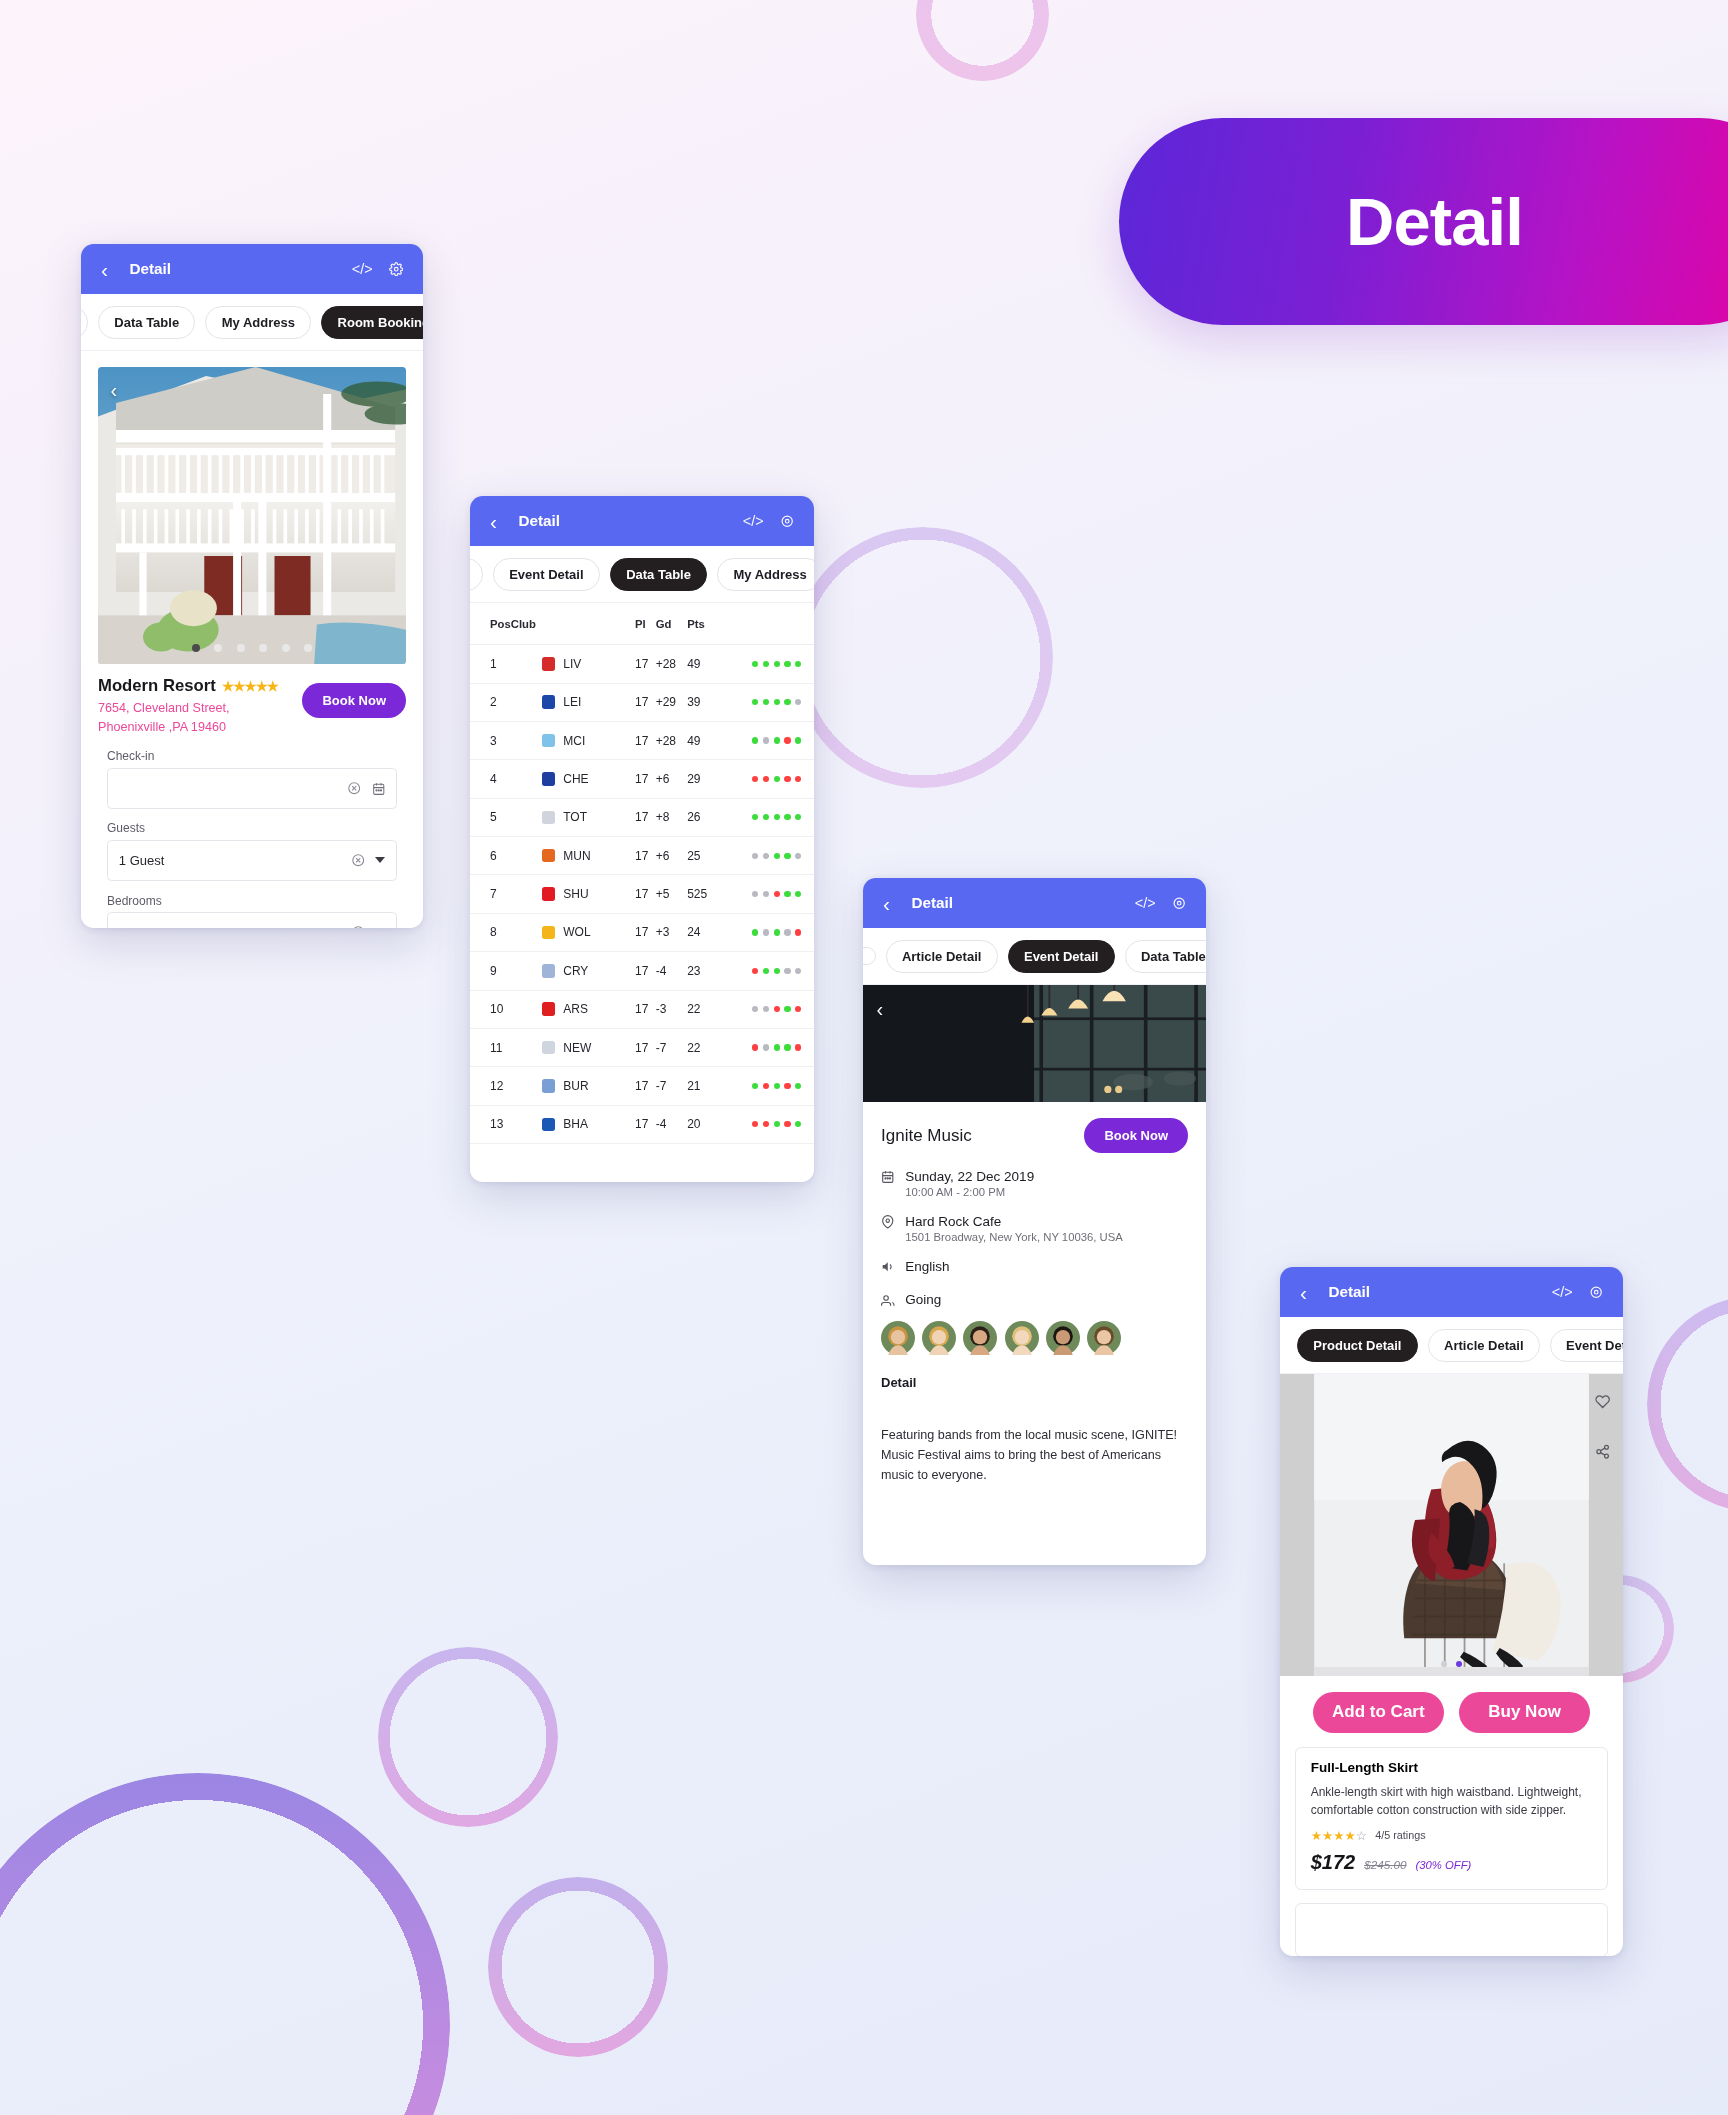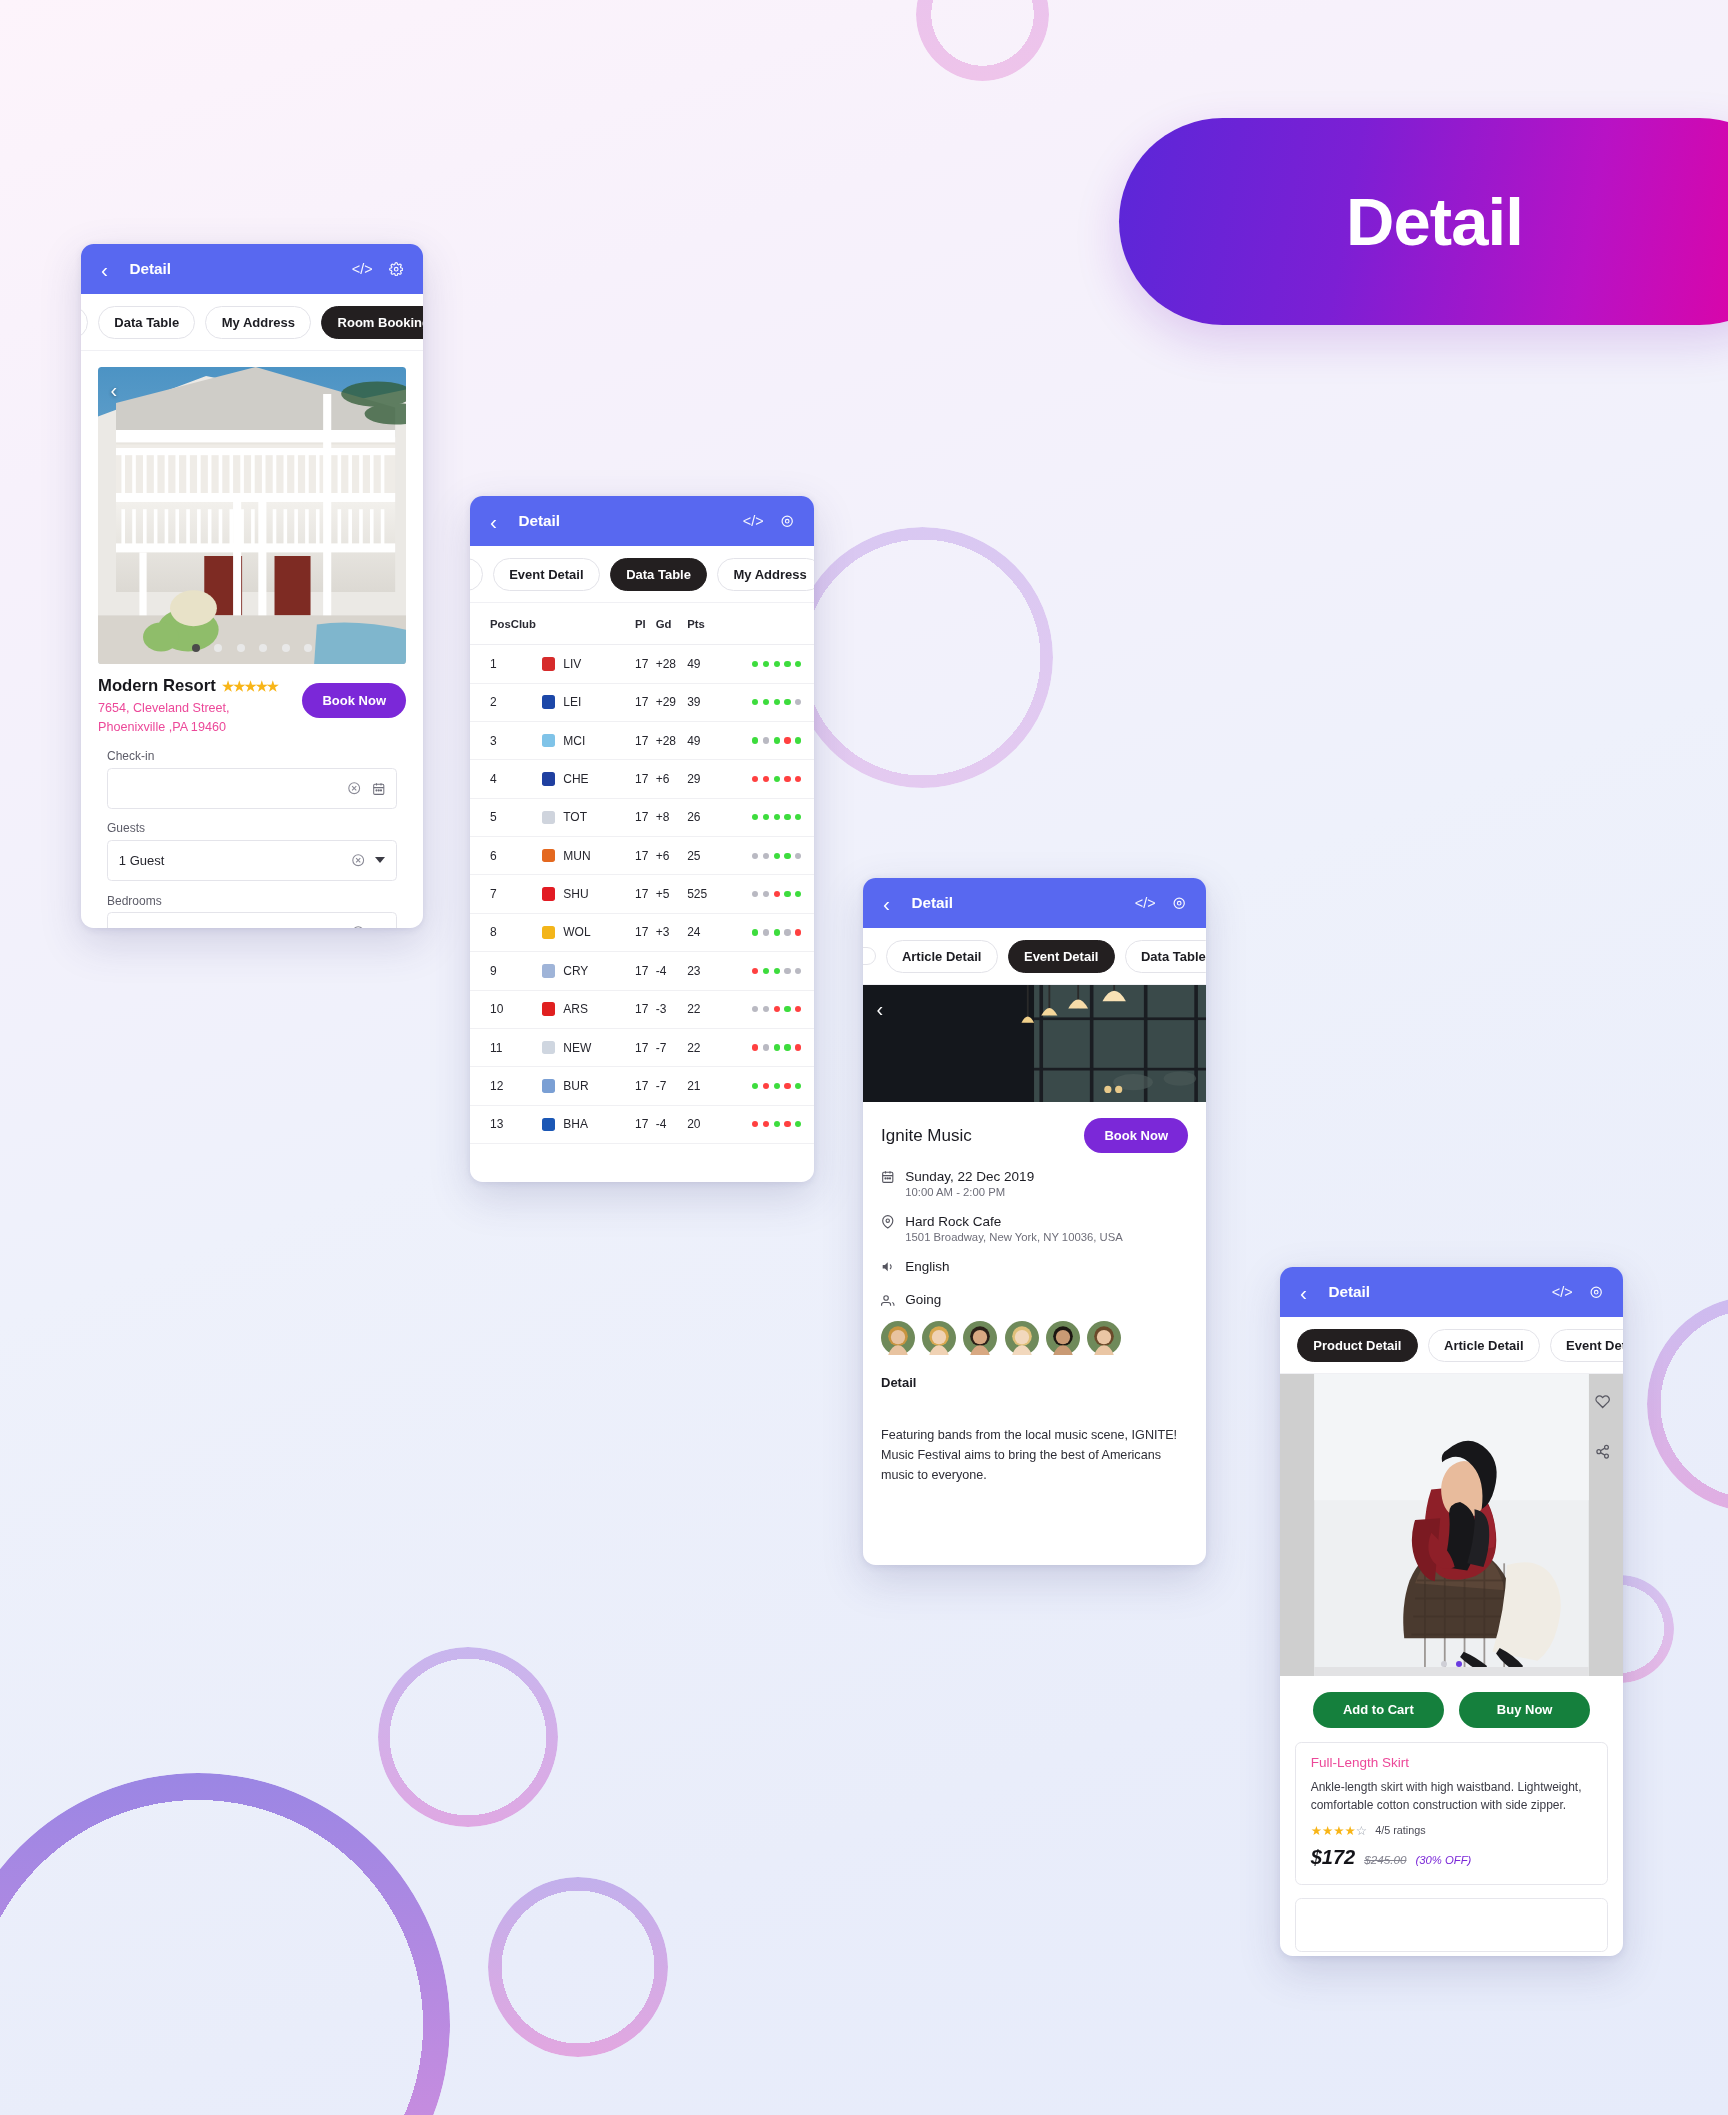--- a/index.html
+++ b/index.html
@@ -142,26 +142,26 @@
   
   #card-product{ left:1280px; top:1267px; width:343px; height:689px; }
   #card-product .tabstrip{ padding-left:17px; }
   .prodimg{ position:relative; height:302px; background:#d6d6d6; overflow:hidden; }
   .prodimg .side{ position:absolute; right:12.6px; color:#5a5a64; }
   .prodimg .dots2{ position:absolute; bottom:9px; left:0; right:0; display:flex; gap:9px; justify-content:center; }
   .prodimg .dots2 i{ width:6.3px;height:6.3px;border-radius:50%; background:#cfcfd6; display:block; }
   .prodimg .dots2 i.on{ background:#6b3ce0; }
   .cta{ display:flex; gap:15.3px; justify-content:center; padding:15.3px 0 13.5px 0; }
   .cta button{
-    background:#15803d; color:#fff; border:none; border-radius:27px;
-    padding:10.8px 0; width:131px; font-size:13px; font-weight:700;
+    background:#ec4899; color:#fff; border:none; border-radius:27px;
+    padding:10.8px 0; width:131px; font-size:17px; font-weight:700;
     cursor:pointer; font-family:inherit;
   }
   .pcard{ border:0.9px solid #e6e6ec; border-radius:6.3px; margin:0 15.3px; padding:12.6px 14.4px 15.3px 14.4px; }
-  .pname{ font-size:13.5px; font-weight:400; color:#ec4899; }
+  .pname{ font-size:13.5px; font-weight:700; color:#000000; }
   .pdesc{ font-size:12px; color:#3a3a44; line-height:1.55; margin-top:7.2px; }
   .prate{ display:flex; align-items:center; gap:8px; margin-top:8px; }
   .prate .st{ font-size:12.6px; color:#f8b517; letter-spacing:0; }
   .prate .st b{ color:#9aa0ab; font-weight:400; }
   .prate .rt{ font-size:10.8px; color:#4a4a55; }
   .pprice{ display:flex; align-items:baseline; gap:9px; margin-top:8px;font-style:italic; }
   .pprice .now{ font-size:20px; font-weight:700; color:#141419; }
   .pprice .was{ font-size:11.7px; color:#83838f; text-decoration:line-through; }
   .pprice .off{ font-size:11.3px; color:#7b28d8; }
   .pcard2{ border:0.9px solid #e6e6ec; border-radius:6.3px; margin:12.6px 15.3px 0 15.3px; height:54px; }

